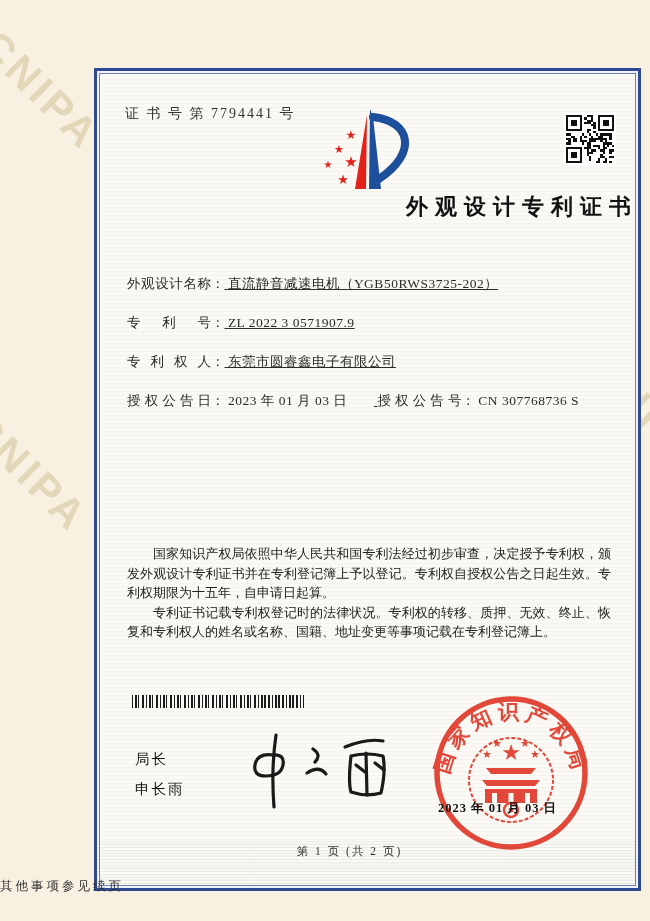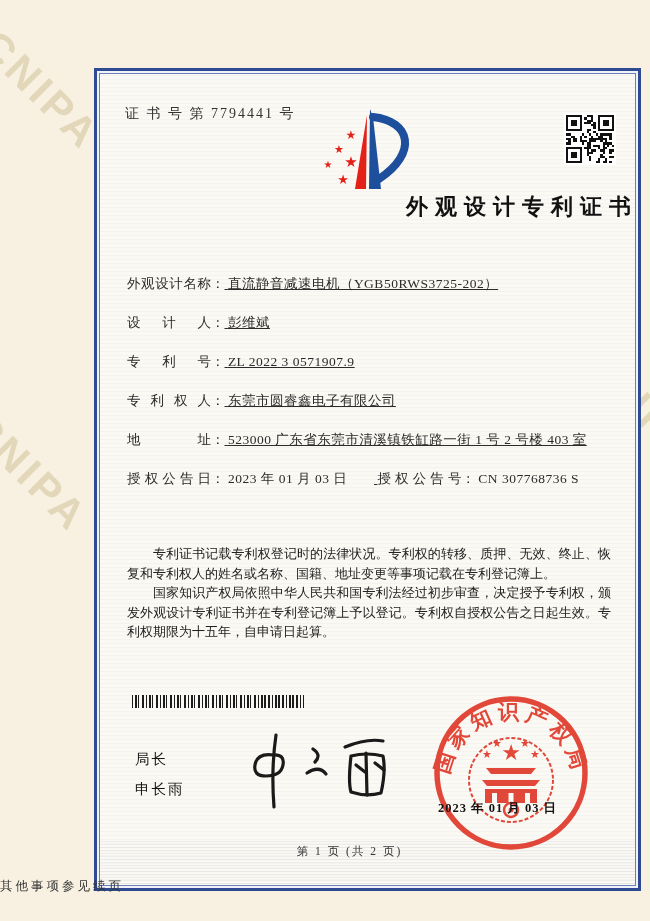--- a/index.html
+++ b/index.html
@@ -233,50 +233,42 @@
       </svg>
 
     <h1 class="title">外观设计专利证书</h1>
 
     <div class="fields">
       <div class="frow">
         <span class="jl">外观设计名称</span><span class="colon">：</span>
         <span class="fval">直流静音减速电机（YGB50RWS3725-202）</span>
       </div>
       <div class="frow">
-        <span class="jl">设计人</span><span class="colon">：</span>
-        <span class="fval">彭维斌</span>
-      </div>
-      <div class="frow">
         <span class="jl">专利号</span><span class="colon">：</span>
         <span class="fval">ZL 2022 3 0571907.9</span>
       </div>
       <div class="frow">
         <span class="jl">专利权人</span><span class="colon">：</span>
         <span class="fval">东莞市圆睿鑫电子有限公司</span>
-      </div>
-      <div class="frow">
-        <span class="jl">地址</span><span class="colon">：</span>
-        <span class="fval">523000 广东省东莞市清溪镇铁缸路一街 1 号 2 号楼 403 室</span>
       </div>
       <div class="frow">
         <span class="fcell first">
           <span class="jl">授权公告日</span><span class="colon">：</span>
           <span class="fval">2023 年 01 月 03 日</span>
         </span>
         <span class="fcell">
           <span class="jl">授权公告号</span><span class="colon">：</span>
           <span class="fval">CN 307768736 S</span>
         </span>
       </div>
     </div>
 
     <div class="paras">
+      <p>国家知识产权局依照中华人民共和国专利法经过初步审查，决定授予专利权，颁发外观设计专利证书并在专利登记簿上予以登记。专利权自授权公告之日起生效。专利权期限为十五年，自申请日起算。</p>
       <p>专利证书记载专利权登记时的法律状况。专利权的转移、质押、无效、终止、恢复和专利权人的姓名或名称、国籍、地址变更等事项记载在专利登记簿上。</p>
-      <p>国家知识产权局依照中华人民共和国专利法经过初步审查，决定授予专利权，颁发外观设计专利证书并在专利登记簿上予以登记。专利权自授权公告之日起生效。专利权期限为十五年，自申请日起算。</p>
     </div>
 
     <div class="barcode"></div>
 
     <div class="officer">
       <div>局长</div>
       <div>申长雨</div>
     </div>
 
     <svg class="signature" width="180" height="80" viewBox="0 0 180 80">

